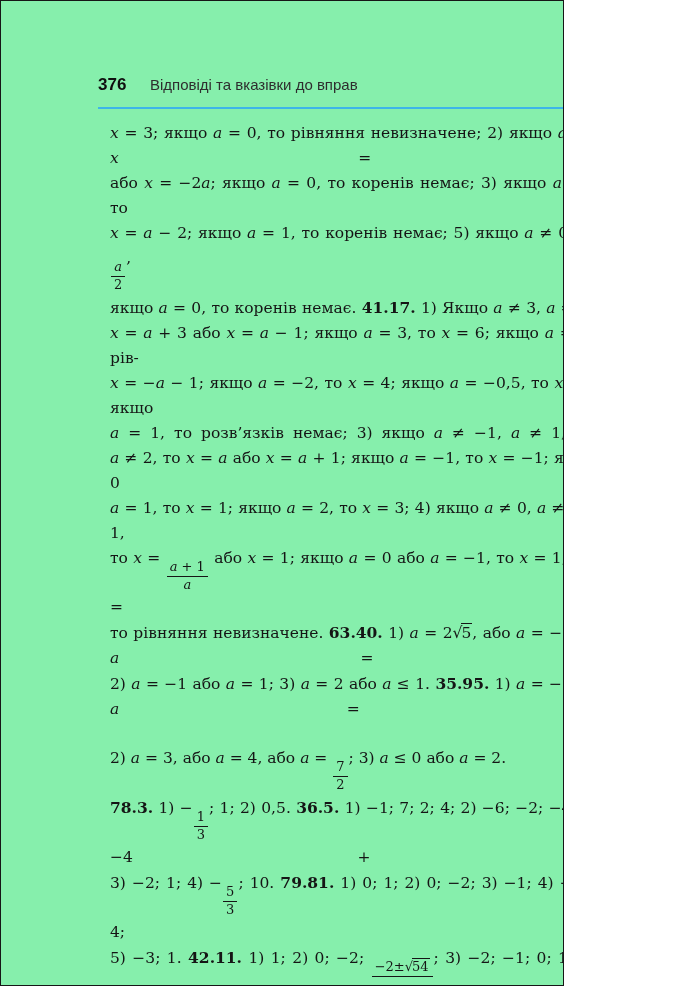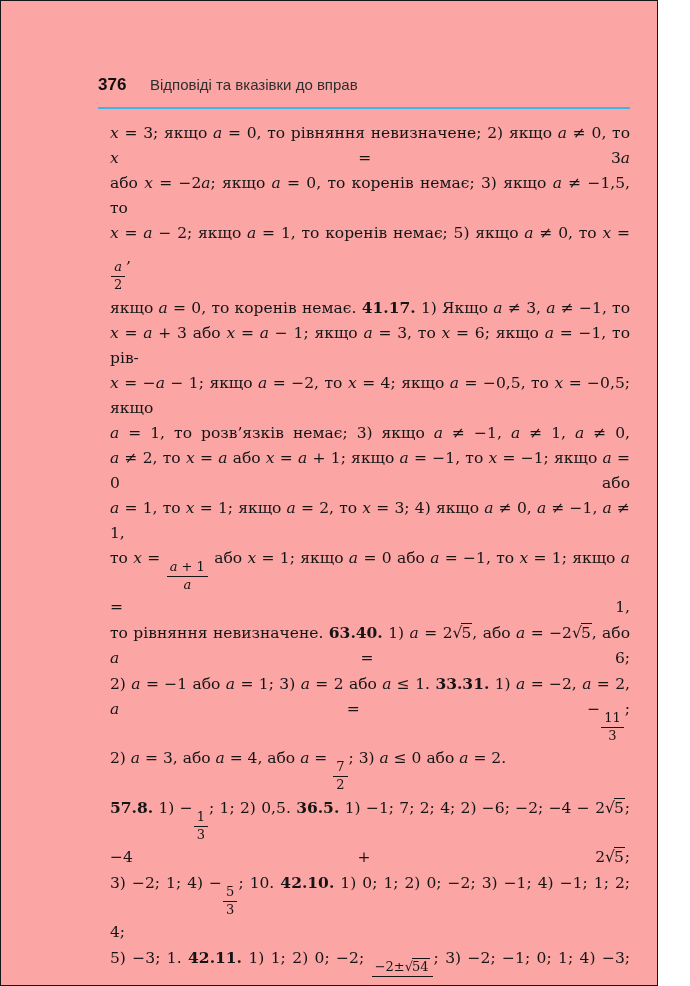--- a/index.html
+++ b/index.html
@@ -1,18 +1,18 @@
 <!DOCTYPE html>
 <html lang="uk"><head>
 <meta charset="utf-8">
 <style>
   html,body{margin:0;padding:0;background:#fff;}
   .page{
-    position:relative;width:658px;height:986px;box-sizing:border-box;
-    background:#fca5a5;border:1px solid #161616;overflow:hidden;
+    position:relative;width:564px;height:986px;box-sizing:border-box;
+    background:#86efac;border:1px solid #161616;overflow:hidden;
     font-family:"DejaVu Serif",serif;color:#151515;
   }
   .header{
     position:absolute;left:97px;top:74px;width:532px;
     display:flex;align-items:baseline;
   }
   .page-num{
     font-family:"Liberation Sans",sans-serif;font-weight:bold;
     font-size:17px;color:#0f0f0f;min-width:52px;
   }
@@ -69,33 +69,33 @@
       <div class="line"><span class="i">x</span> = <span class="i">a</span> + 3 або <span class="i">x</span> = <span class="i">a</span> − 1; якщо <span class="i">a</span> = 3, то <span class="i">x</span> = 6; якщо <span class="i">a</span> = −1, то рів-</div>
       <div class="line"><span class="i">x</span> = −<span class="i">a</span> − 1; якщо <span class="i">a</span> = −2, то <span class="i">x</span> = 4; якщо <span class="i">a</span> = −0,5, то <span class="i">x</span> = −0,5; якщо</div>
       <div class="line"><span class="i">a</span> = 1, то розв’язків немає; 3) якщо <span class="i">a</span> ≠ −1, <span class="i">a</span> ≠ 1, <span class="i">a</span> ≠ 0,</div>
       <div class="line"><span class="i">a</span> ≠ 2, то <span class="i">x</span> = <span class="i">a</span> або <span class="i">x</span> = <span class="i">a</span> + 1; якщо <span class="i">a</span> = −1, то <span class="i">x</span> = −1; якщо <span class="i">a</span> = 0 або</div>
       <div class="line"><span class="i">a</span> = 1, то <span class="i">x</span> = 1; якщо <span class="i">a</span> = 2, то <span class="i">x</span> = 3; 4) якщо <span class="i">a</span> ≠ 0, <span class="i">a</span> ≠ −1, <span class="i">a</span> ≠ 1,</div>
       <div class="line">то <span class="i">x</span> = <span class="frac">
           <span class="num"><span class="i">a</span> + 1</span>
           <span class="den"><span class="i">a</span></span>
         </span> або <span class="i">x</span> = 1; якщо <span class="i">a</span> = 0 або <span class="i">a</span> = −1, то <span class="i">x</span> = 1; якщо <span class="i">a</span> = 1,</div>
       <div class="line">то рівняння невизначене. <span class="b">63.40.</span> 1) <span class="i">a</span> = 2<span class="sqrt"><span class="rad">√</span><span class="vinc">5</span></span>, або <span class="i">a</span> = −2<span class="sqrt"><span class="rad">√</span><span class="vinc">5</span></span>, або <span class="i">a</span> = 6;</div>
-      <div class="line">2) <span class="i">a</span> = −1 або <span class="i">a</span> = 1; 3) <span class="i">a</span> = 2 або <span class="i">a</span> ≤ 1. <span class="b">33.31.</span> 1) <span class="i">a</span> = −2, <span class="i">a</span> = 2, <span class="i">a</span> = −<span class="frac">
+      <div class="line">2) <span class="i">a</span> = −1 або <span class="i">a</span> = 1; 3) <span class="i">a</span> = 2 або <span class="i">a</span> ≤ 1. <span class="b">35.95.</span> 1) <span class="i">a</span> = −2, <span class="i">a</span> = 2, <span class="i">a</span> = −<span class="frac">
           <span class="num">11</span>
           <span class="den">3</span>
         </span>;</div>
       <div class="line noj">2) <span class="i">a</span> = 3, або <span class="i">a</span> = 4, або <span class="i">a</span> = <span class="frac">
           <span class="num">7</span>
           <span class="den">2</span>
         </span>; 3) <span class="i">a</span> ≤ 0 або <span class="i">a</span> = 2.</div>
-      <div class="line"><span class="b">57.8.</span> 1) −<span class="frac">
+      <div class="line"><span class="b">78.3.</span> 1) −<span class="frac">
           <span class="num">1</span>
           <span class="den">3</span>
         </span>; 1; 2) 0,5. <span class="b">36.5.</span> 1) −1; 7; 2; 4; 2) −6; −2; −4 − 2<span class="sqrt"><span class="rad">√</span><span class="vinc">5</span></span>; −4 + 2<span class="sqrt"><span class="rad">√</span><span class="vinc">5</span></span>;</div>
       <div class="line">3) −2; 1; 4) −<span class="frac">
           <span class="num">5</span>
           <span class="den">3</span>
-        </span>; 10. <span class="b">42.10.</span> 1) 0; 1; 2) 0; −2; 3) −1; 4) −1; 1; 2; 4;</div>
+        </span>; 10. <span class="b">79.81.</span> 1) 0; 1; 2) 0; −2; 3) −1; 4) −1; 1; 2; 4;</div>
       <div class="line">5) −3; 1. <span class="b">42.11.</span> 1) 1; 2) 0; −2; <span class="frac">
           <span class="num">−2±<span class="sqrt"><span class="rad">√</span><span class="vinc">54</span></span></span>
         </span>; 3) −2; −1; 0; 1; 4) −3; −2; 1;</div>
     </div>
 </div>
 
 </body></html>

